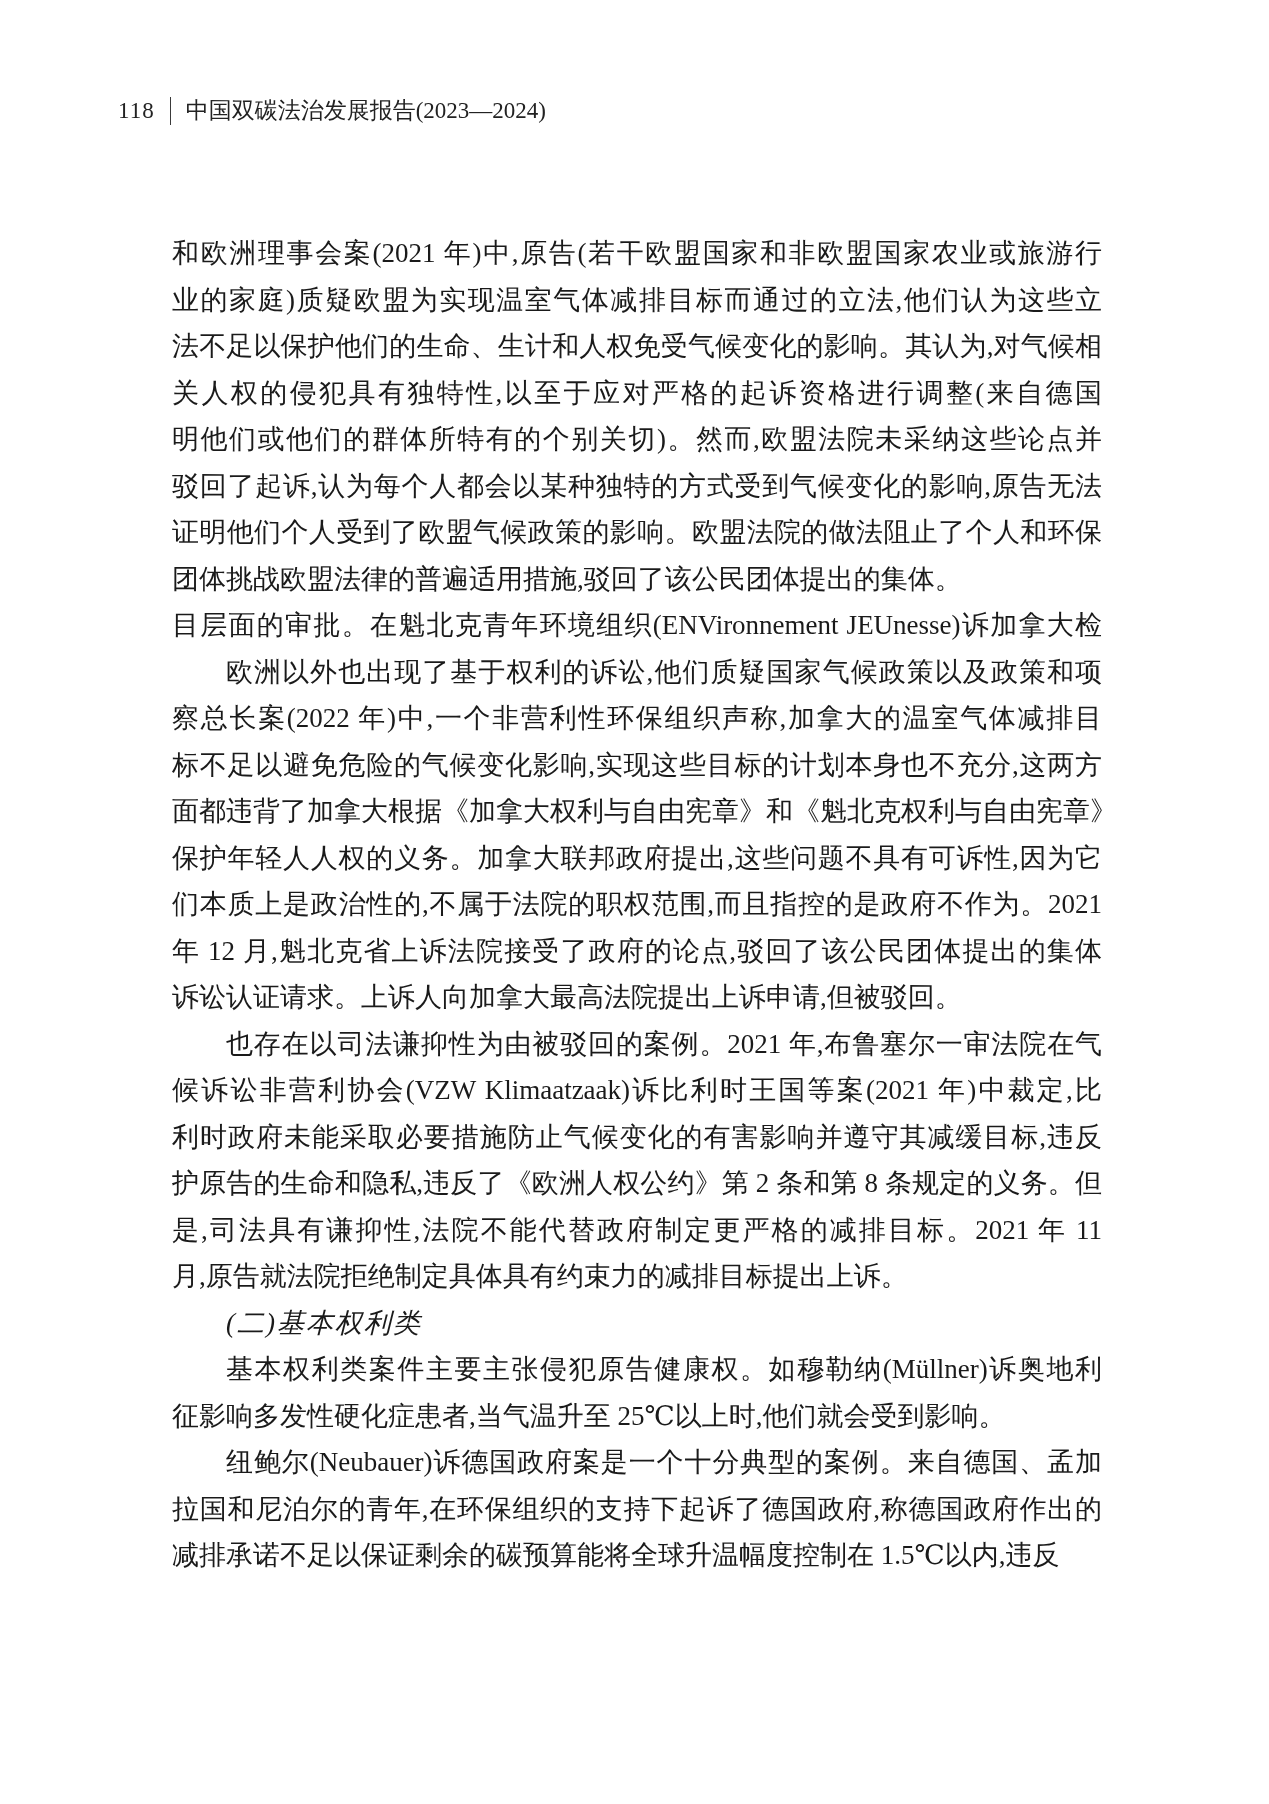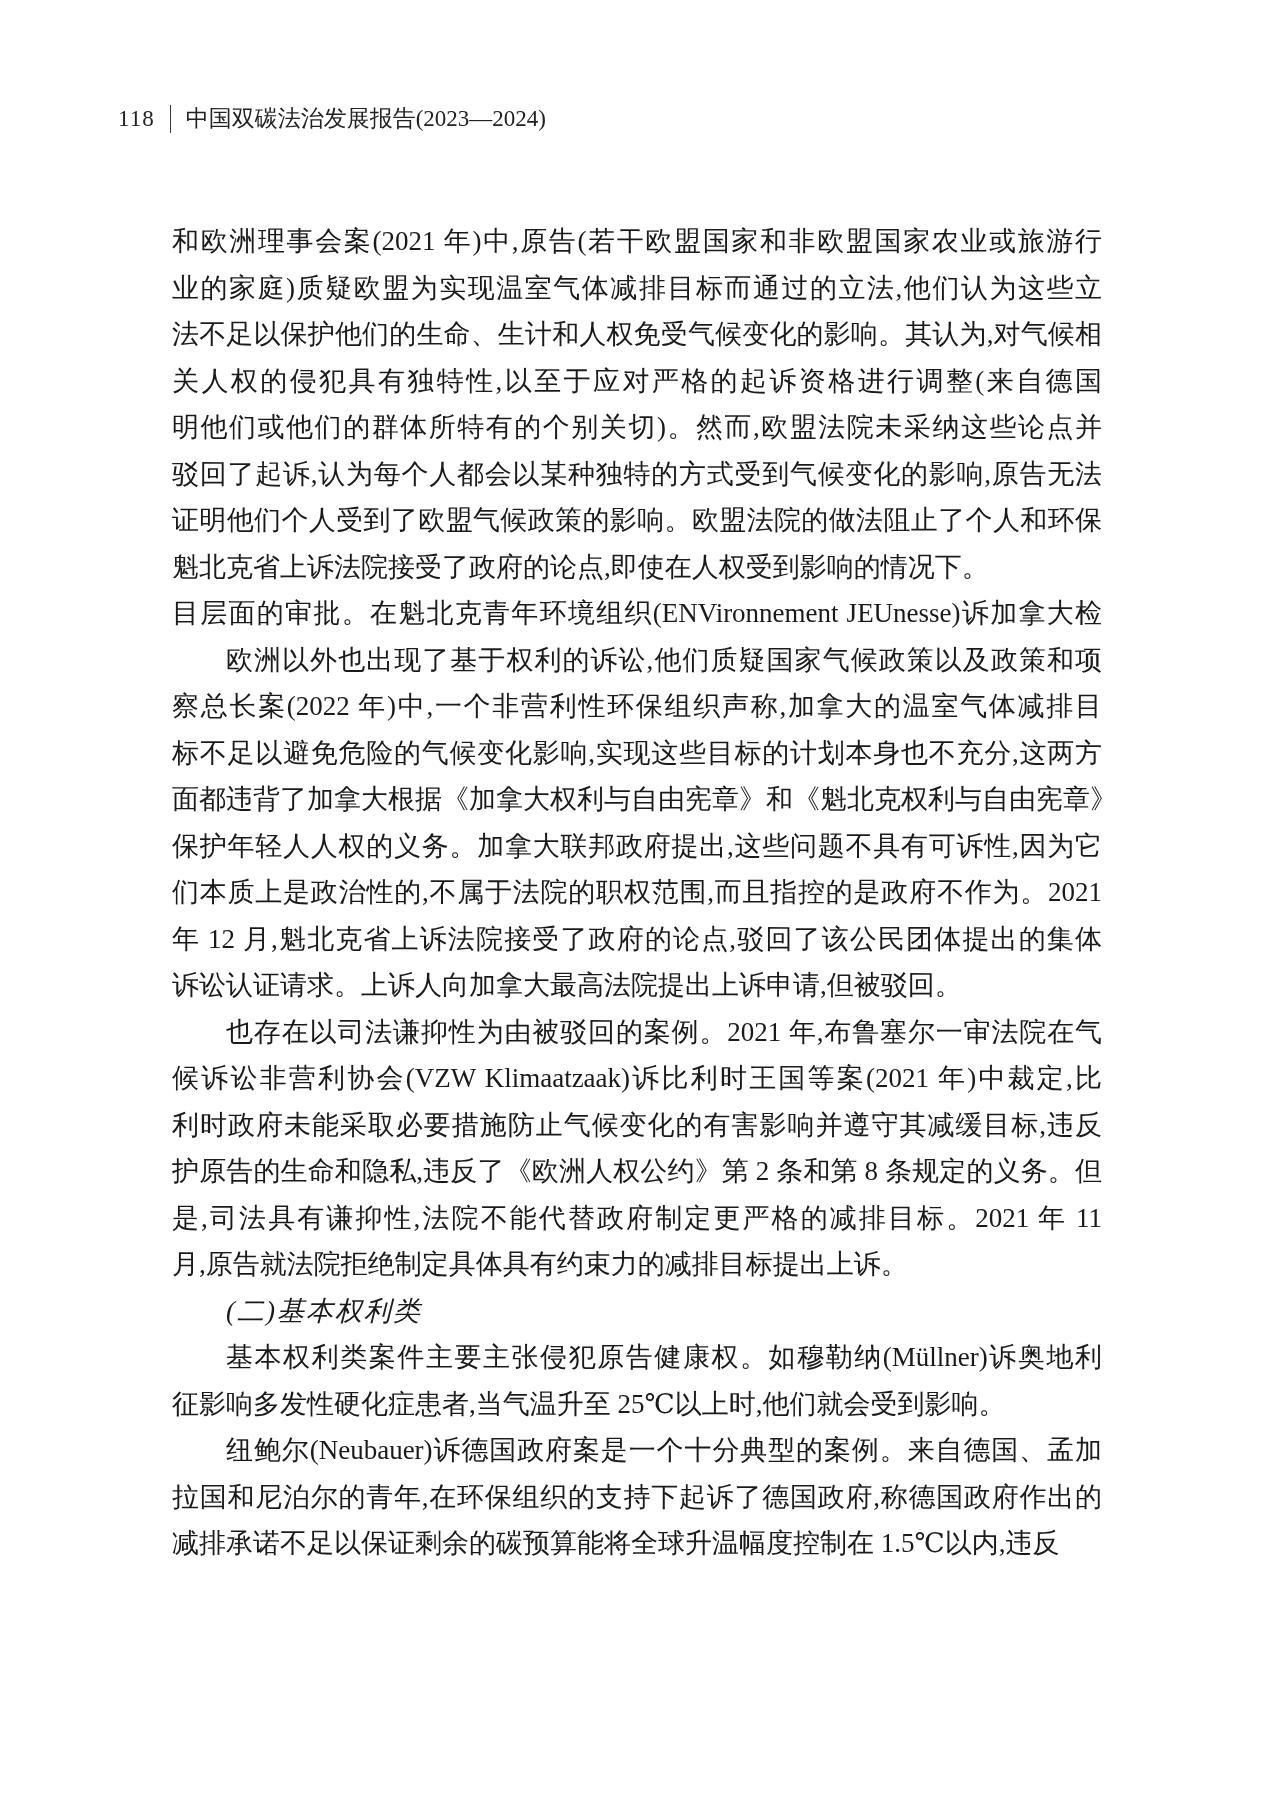--- a/index.html
+++ b/index.html
@@ -12,39 +12,39 @@
     width: 1269px;
     height: 1804px;
     background: #ffffff;
     color: #1a1a1a;
     font-family: "Liberation Serif", "DejaVu Serif", serif;
     overflow: hidden;
   }
   .running-header {
     position: absolute;
     left: 118px;
-    top: 103px;
+    top: 95px;
     display: flex;
     align-items: center;
     font-size: 23px;
     color: #222222;
   }
   .running-header .page-num {
     letter-spacing: 1px;
   }
   .running-header .divider {
     width: 1px;
     height: 28px;
     background: #3a3a3a;
     margin: 0 15px;
   }
   .body-block {
     position: absolute;
     left: 172px;
-    top: 218px;
+    top: 230px;
     width: 930px;
   }
   .line {
     height: 46.5px;
     line-height: 46.5px;
     font-size: 27px;
     text-align: justify;
     text-align-last: justify;
     white-space: nowrap;
     color: #1a1a1a;
@@ -76,21 +76,21 @@
   <div class="body-block">
 
     <div>
       <div class="line">和欧洲理事会案(2021 年)中,原告(若干欧盟国家和非欧盟国家农业或旅游行</div>
       <div class="line">业的家庭)质疑欧盟为实现温室气体减排目标而通过的立法,他们认为这些立</div>
       <div class="line">法不足以保护他们的生命、生计和人权免受气候变化的影响。其认为,对气候相</div>
       <div class="line">关人权的侵犯具有独特性,以至于应对严格的起诉资格进行调整(来自德国</div>
       <div class="line">明他们或他们的群体所特有的个别关切)。然而,欧盟法院未采纳这些论点并</div>
       <div class="line">驳回了起诉,认为每个人都会以某种独特的方式受到气候变化的影响,原告无法</div>
       <div class="line">证明他们个人受到了欧盟气候政策的影响。欧盟法院的做法阻止了个人和环保</div>
-      <div class="line flush">魁北克省上诉法院接受了政府的论点,即使在人权受到影响的情况下。</div>
+      <div class="line flush">团体挑战欧盟法律的普遍适用措施,驳回了该公民团体提出的集体。</div>
     </div>
 
     <div>
       <div class="line">目层面的审批。在魁北克青年环境组织(ENVironnement JEUnesse)诉加拿大检</div>
       <div class="line indent">欧洲以外也出现了基于权利的诉讼,他们质疑国家气候政策以及政策和项</div>
       <div class="line">察总长案(2022 年)中,一个非营利性环保组织声称,加拿大的温室气体减排目</div>
       <div class="line">标不足以避免危险的气候变化影响,实现这些目标的计划本身也不充分,这两方</div>
       <div class="line">面都违背了加拿大根据《加拿大权利与自由宪章》和《魁北克权利与自由宪章》</div>
       <div class="line">保护年轻人人权的义务。加拿大联邦政府提出,这些问题不具有可诉性,因为它</div>
       <div class="line">们本质上是政治性的,不属于法院的职权范围,而且指控的是政府不作为。2021</div>

